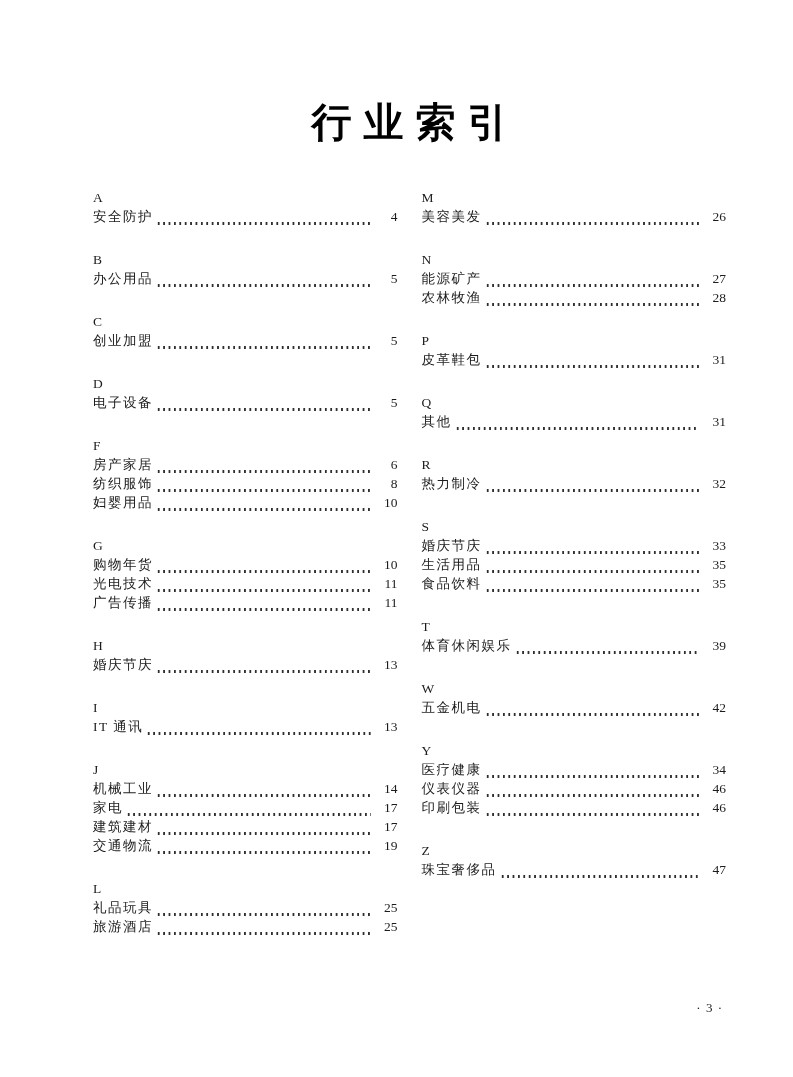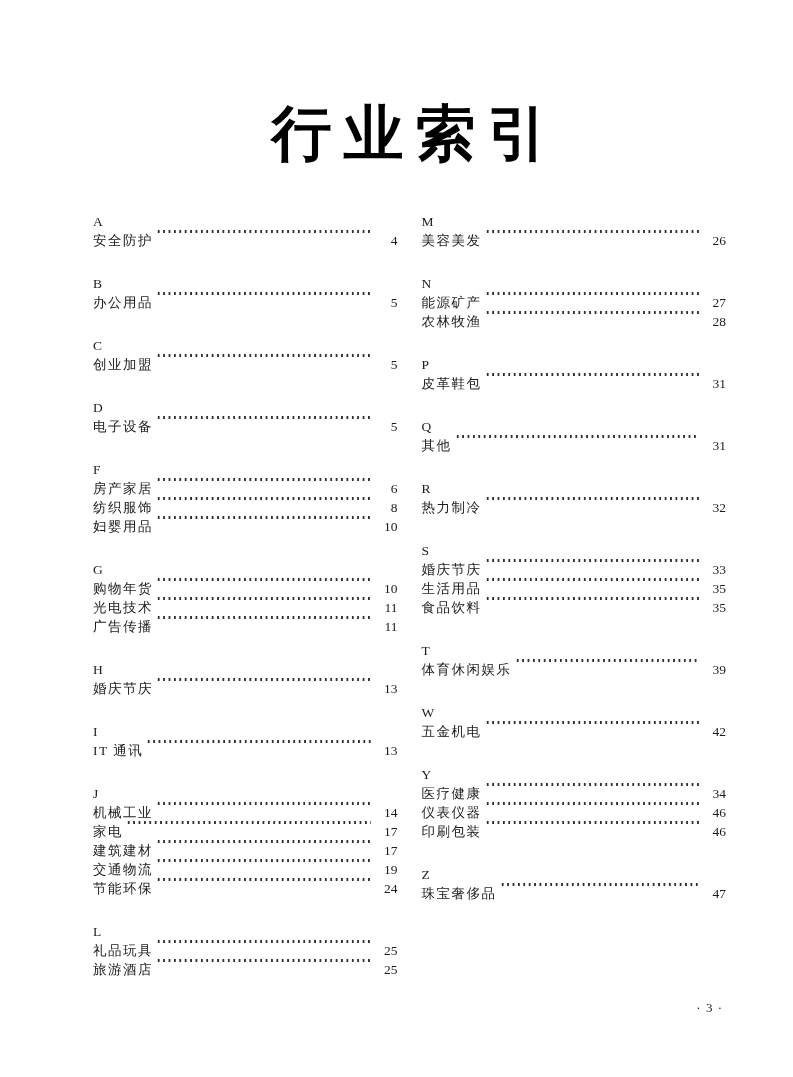--- a/index.html
+++ b/index.html
@@ -11,21 +11,21 @@
     overflow: hidden;
     font-family: "Liberation Serif", "DejaVu Serif", serif;
     color: #1c1c1c;
   }
   .page-title {
     margin: 0;
     padding: 98px 67px 0 93px;
     text-align: center;
     font-family: "Liberation Sans", "DejaVu Sans", sans-serif;
     font-weight: bold;
-    font-size: 60px;
+    font-size: 40px;
     line-height: 1.2;
     letter-spacing: 12px;
     text-indent: 12px;
     color: #000000;
   }
   .index-grid {
     margin-top: 42px;
     padding: 0 67px 0 93px;
     display: grid;
     grid-template-columns: 1fr 1fr;
@@ -34,21 +34,21 @@
   }
   .section { margin-bottom: 24px; }
   .section-letter {
     font-size: 13.5px;
     line-height: 19px;
     letter-spacing: 0.5px;
     color: #1c1c1c;
   }
   .entry {
     display: flex;
-    align-items: flex-start;
+    align-items: flex-end;
     font-size: 13.5px;
     line-height: 19px;
   }
   .entry-label {
     letter-spacing: 1.5px;
     white-space: nowrap;
   }
   .dot-leader {
     flex: 1 1 auto;
     height: 2.6px;
@@ -180,25 +180,20 @@
         <div class="entry">
           <span class="entry-label">建筑建材</span>
           <span class="dot-leader"></span>
           <span class="entry-page">17</span>
         </div>
         <div class="entry">
           <span class="entry-label">交通物流</span>
           <span class="dot-leader"></span>
           <span class="entry-page">19</span>
         </div>
-        <div class="entry">
-          <span class="entry-label">节能环保</span>
-          <span class="dot-leader"></span>
-          <span class="entry-page">24</span>
-        </div>
       </section>
       <section class="section">
         <div class="section-letter">L</div>
         <div class="entry">
           <span class="entry-label">礼品玩具</span>
           <span class="dot-leader"></span>
           <span class="entry-page">25</span>
         </div>
         <div class="entry">
           <span class="entry-label">旅游酒店</span>

